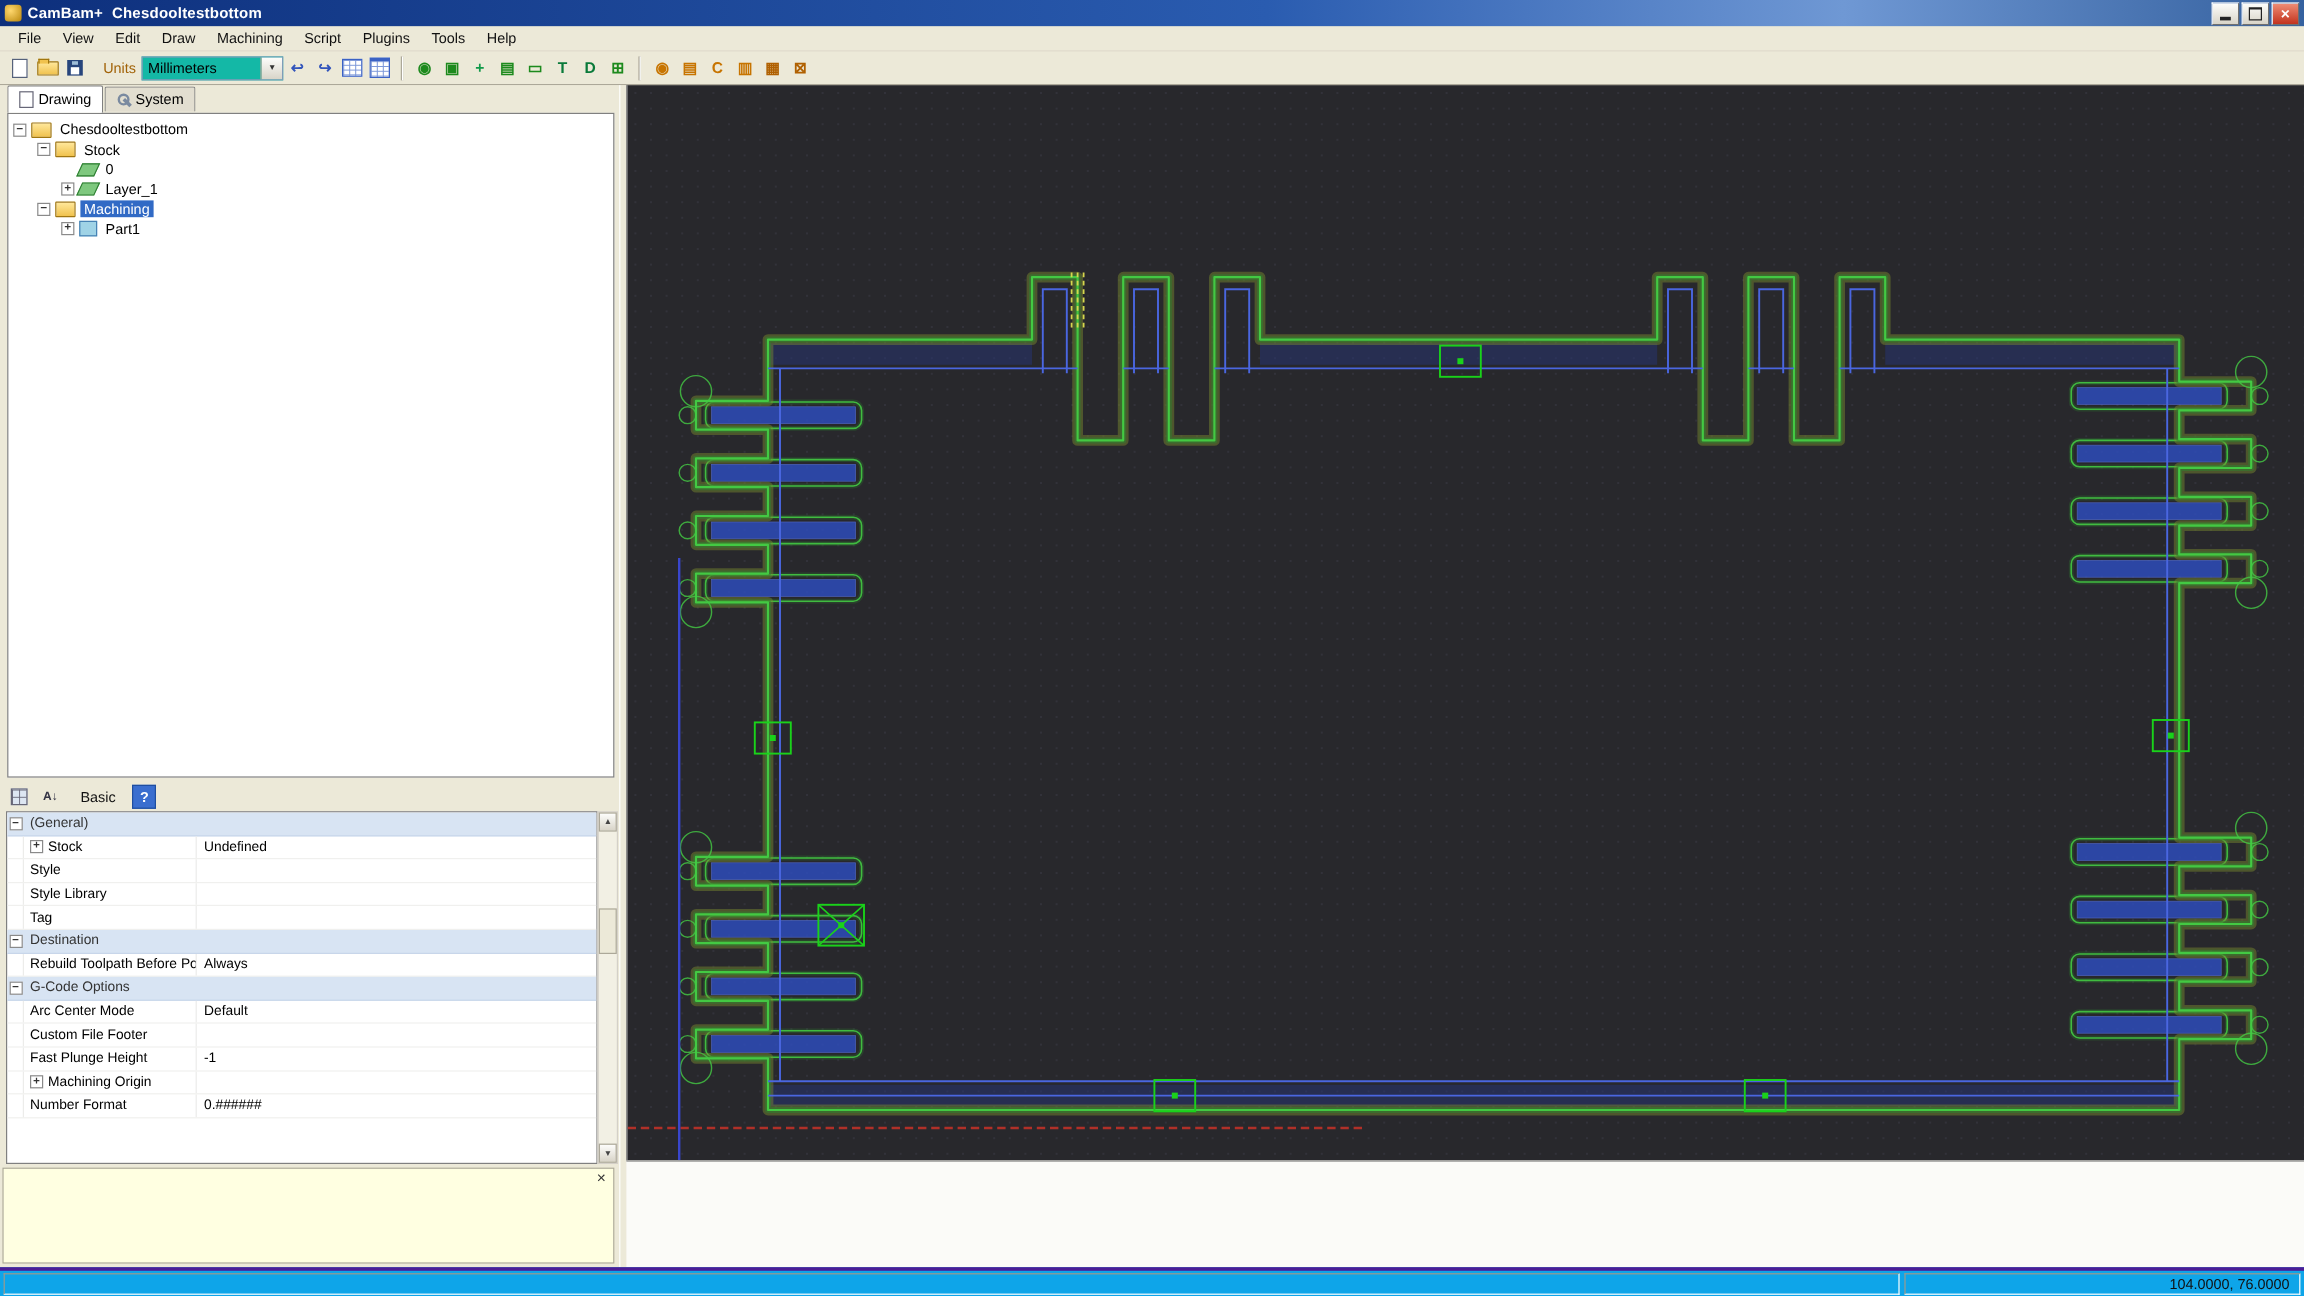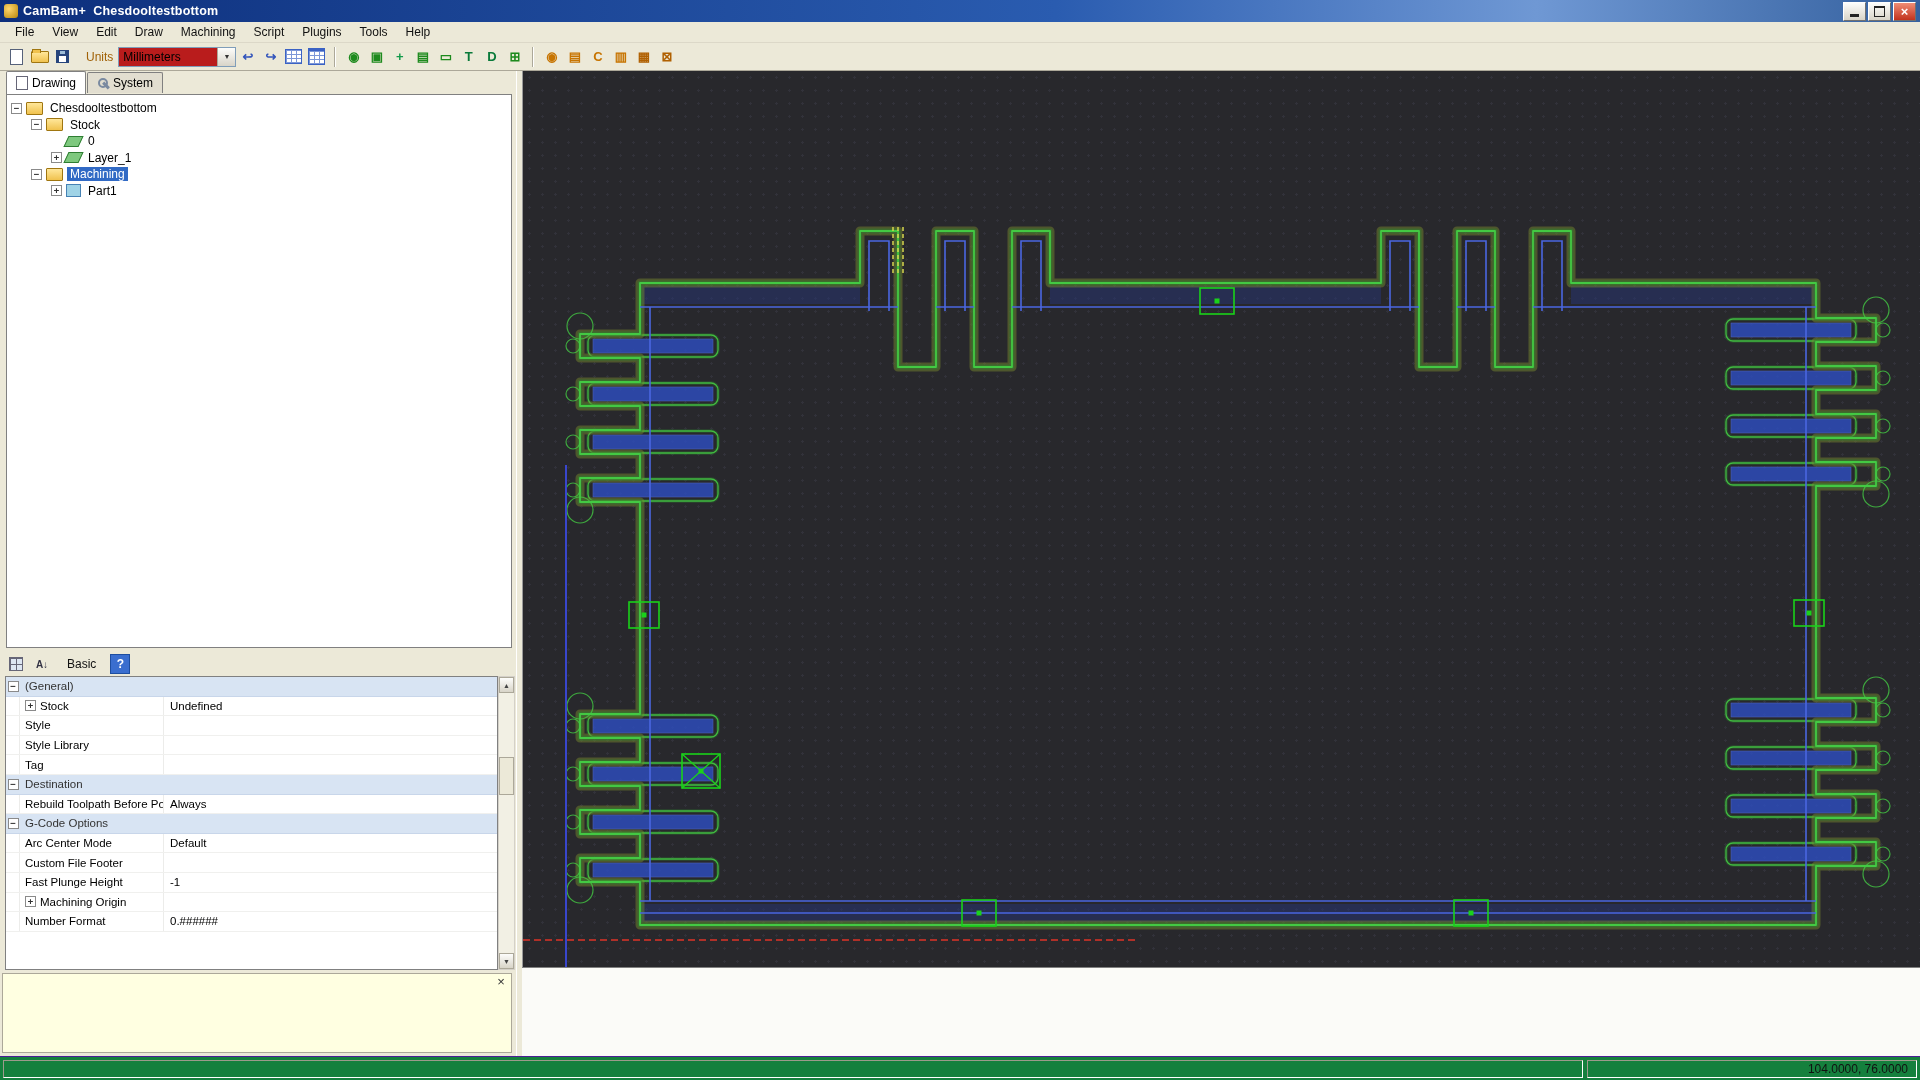--- a/index.html
+++ b/index.html
@@ -23,21 +23,21 @@
   .tb-btn{width:23px;height:22px;display:flex;align-items:center;justify-content:center;flex:0 0 auto;}
   .tb-btn.glyph{font-size:13px;font-weight:bold;}
   .tb-sep{width:1px;height:20px;background:#aca899;border-right:1px solid #fff;margin:0 6px;flex:0 0 auto;}
   .ico-new{width:11px;height:14px;background:#fff;border:1px solid #55617a;}
   .ico-open{width:16px;height:10px;background:linear-gradient(#ffe79a,#f0c24e);border:1px solid #a07610;border-radius:1px;position:relative;}
   .ico-open::before{content:"";position:absolute;left:0;top:-3px;width:7px;height:3px;background:#f0c24e;border:1px solid #a07610;border-bottom:none;}
   .ico-save{width:13px;height:13px;background:#27457c;position:relative;}
   .ico-save::before{content:"";position:absolute;left:3px;top:6px;width:7px;height:6px;background:#fff;}
   .ico-save::after{content:"";position:absolute;left:4px;top:1px;width:5px;height:3px;background:#9ebdd8;}
   .units-label{font-size:12px;margin:0 5px 0 12px;color:#a16207;}
-  .combo{display:flex;align-items:center;width:118px;height:20px;background:#b91c1c;border:1px solid #7f9db9;font-size:12px;padding-left:4px;box-sizing:border-box;}
+  .combo{display:flex;align-items:center;width:118px;height:20px;background:#14b8a6;border:1px solid #7f9db9;font-size:12px;padding-left:4px;box-sizing:border-box;}
   .combo-arrow{margin-left:auto;width:17px;height:18px;background:linear-gradient(#fdfdfb,#d8d4c8);border-left:1px solid #aca899;display:flex;align-items:center;justify-content:center;font-size:7px;color:#333;}
   .arrow-glyph{font-size:13px;color:#3355bb;font-weight:bold;}
   .ico-grid{width:15px;height:13px;border:1px solid #3b62c4;background-color:#fff;background-image:linear-gradient(#7c97d8 1px,transparent 1px),linear-gradient(90deg,#7c97d8 1px,transparent 1px);background-size:5px 4px;}
   .ico-grid.hdr{border-top:3px solid #3b62c4;}
   .icon-group{display:flex;align-items:center;}
 
   
   .left-panel{position:absolute;left:0;top:71px;width:516px;height:985px;background:#ece9d8;}
   .vsplit{position:absolute;left:516px;top:71px;width:6px;height:985px;background:#ece9d8;border-left:1px solid #fff;}
   .tabstrip{position:absolute;left:6px;top:0;height:23px;display:flex;align-items:center;gap:1px;}
@@ -82,21 +82,21 @@
 
   
   .help-box{position:absolute;left:2px;top:902px;width:510px;height:80px;background:#ffffe1;border:1px solid #aca899;box-sizing:border-box;}
   .close-x{position:absolute;right:3px;top:1px;width:14px;height:14px;font-size:13px;line-height:13px;text-align:center;color:#333;}
 
   
   .canvas{position:absolute;left:522px;top:71px;width:1398px;height:896px;background-color:#28282c;background-image:radial-gradient(#32323a 1px,transparent 1.2px);background-size:13px 13px;border-left:1px solid #9a9a9a;box-sizing:border-box;}
   .below-canvas{position:absolute;left:522px;top:967px;width:1398px;height:89px;background:#fbfbf8;border-top:1px solid #808080;box-sizing:border-box;}
 
   
-  .statusbar{position:absolute;left:0;top:1056px;width:1920px;height:24px;background:#15803d;border-top:1px solid #4c1d95;display:flex;align-items:center;padding:0 3px;gap:4px;box-sizing:border-box;}
+  .statusbar{position:absolute;left:0;top:1056px;width:1920px;height:24px;background:#0ea5e9;border-top:3px solid #4c1d95;display:flex;align-items:center;padding:0 3px;gap:4px;box-sizing:border-box;}
   .sb-cell{height:18px;border:1px solid;border-color:#9d9a8b #fff #fff #9d9a8b;box-sizing:border-box;}
   .sb-cell.main{flex:1;}
   .sb-cell.coords{width:330px;display:flex;align-items:center;justify-content:flex-end;padding-right:8px;font-size:12px;color:#111;}
 </style>
 </head>
 <body>
 
 <div class="window">
 
   <div class="titlebar">

